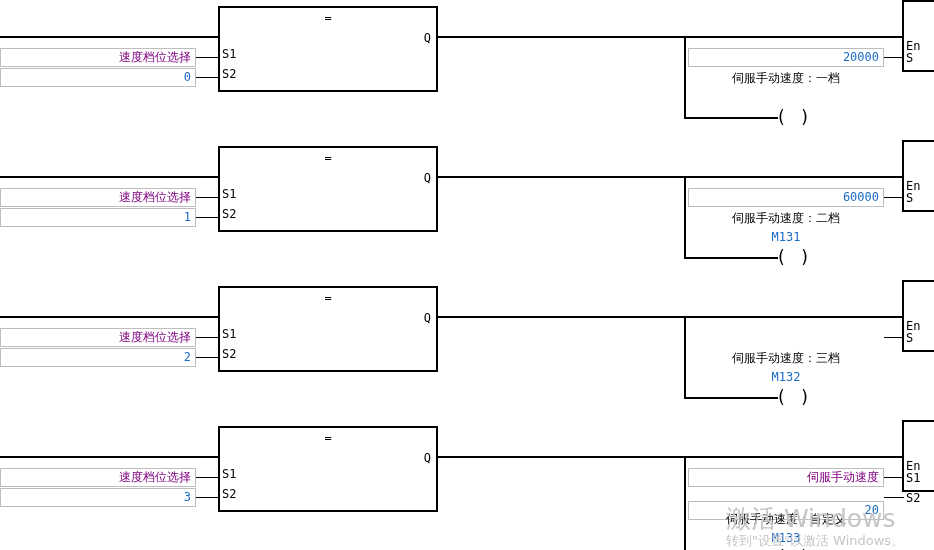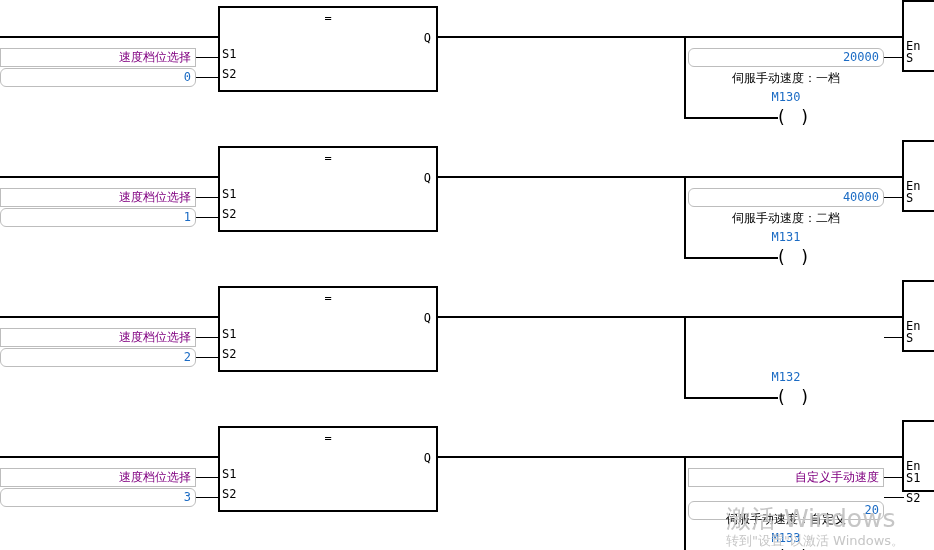--- a/index.html
+++ b/index.html
@@ -76,21 +76,21 @@
     box-sizing:border-box;
     text-align:right;
     padding-right:4px;
     line-height:17px;
     font-size:12px;
     white-space:nowrap;
     overflow:hidden;
     padding-left:28px;
   }
   .opbox.sym{color:#800080;font-family:"DejaVu Sans","Liberation Sans",sans-serif;}
-  .opbox.num{color:#1b6bc4;font-family:"DejaVu Sans Mono","Liberation Mono",monospace;border-radius:6px;}
+  .opbox.num{color:#1b6bc4;font-family:"DejaVu Sans Mono","Liberation Mono",monospace;}
 
   .opbox.left{left:0px;width:196px;}
   .opbox.left.s1{top:48px;}
   .opbox.left.s2{top:68px;}
 
   .opbox.right{left:688px;width:196px;}
   .opbox.right.r1{top:48px;}
   .opbox.right.r2{top:81px;}
 
   
@@ -170,21 +170,20 @@
     <div class="wire h" style="left:684px;top:117px;width:94px;"></div>
 
     <div class="opbox right num r1">20000</div>
     <div class="wire-thin" style="left:884px;top:57px;width:20px;"></div>
 
     <div class="ens-block"></div>
     <div class="pin-en">En</div>
     <div class="pin-s">S</div>
 
     <div class="cmt desc">伺服手动速度：一档</div>
-    <div class="cmt addr">M130</div>
 
     <div class="coil">
       <span class="lp">(</span>
       <span class="rp">)</span>
     </div>
   </div>
 
   <div class="rung" style="top:140px;">
     <div class="wire h" style="left:0px;top:36px;width:218px;"></div>
     <div class="wire-thin" style="left:196px;top:57px;width:24px;"></div>
@@ -197,21 +196,21 @@
       <div class="cmp-op">=</div>
       <div class="cmp-q">Q</div>
     </div>
     <div class="pin-s1">S1</div>
     <div class="pin-s2">S2</div>
 
     <div class="wire h" style="left:438px;top:36px;width:464px;"></div>
     <div class="wire v" style="left:684px;top:36px;height:82px;"></div>
     <div class="wire h" style="left:684px;top:117px;width:94px;"></div>
 
-    <div class="opbox right num r1">40000</div>
+    <div class="opbox right num r1">60000</div>
     <div class="wire-thin" style="left:884px;top:57px;width:20px;"></div>
 
     <div class="ens-block"></div>
     <div class="pin-en">En</div>
     <div class="pin-s">S</div>
 
     <div class="cmt desc">伺服手动速度：二档</div>
     <div class="cmt addr">M131</div>
 
     <div class="coil">
@@ -238,20 +237,21 @@
     <div class="wire h" style="left:438px;top:36px;width:464px;"></div>
     <div class="wire v" style="left:684px;top:36px;height:82px;"></div>
     <div class="wire h" style="left:684px;top:117px;width:94px;"></div>
 
     <div class="wire-thin" style="left:884px;top:57px;width:20px;"></div>
 
     <div class="ens-block"></div>
     <div class="pin-en">En</div>
     <div class="pin-s">S</div>
 
+    <div class="cmt desc">伺服手动速度：三档</div>
     <div class="cmt addr">M132</div>
 
     <div class="coil">
       <span class="lp">(</span>
       <span class="rp">)</span>
     </div>
   </div>
 
   <div class="rung variant" style="top:420px;">
     <div class="wire h" style="left:0px;top:36px;width:218px;"></div>
@@ -264,21 +264,21 @@
     <div class="cmp-block">
       <div class="cmp-op">=</div>
       <div class="cmp-q">Q</div>
     </div>
     <div class="pin-s1">S1</div>
     <div class="pin-s2">S2</div>
 
     <div class="wire h" style="left:438px;top:36px;width:464px;"></div>
     <div class="wire v" style="left:684px;top:36px;height:102px;"></div>
 
-    <div class="opbox right sym r1">自定义手动速度</div>
+    <div class="opbox right sym r1">伺服手动速度</div>
     <div class="opbox right num r2">20</div>
     <div class="wire-thin" style="left:884px;top:57px;width:20px;"></div>
     <div class="wire-thin" style="left:884px;top:77px;width:20px;"></div>
 
     <div class="ens-block"></div>
     <div class="pin-en">En</div>
     <div class="pin-s" style="top:52px;">S1</div>
     <div class="pin-s" style="top:72px;">S2</div>
 
     <div class="cmt desc">伺服手动速度：自定义</div>

